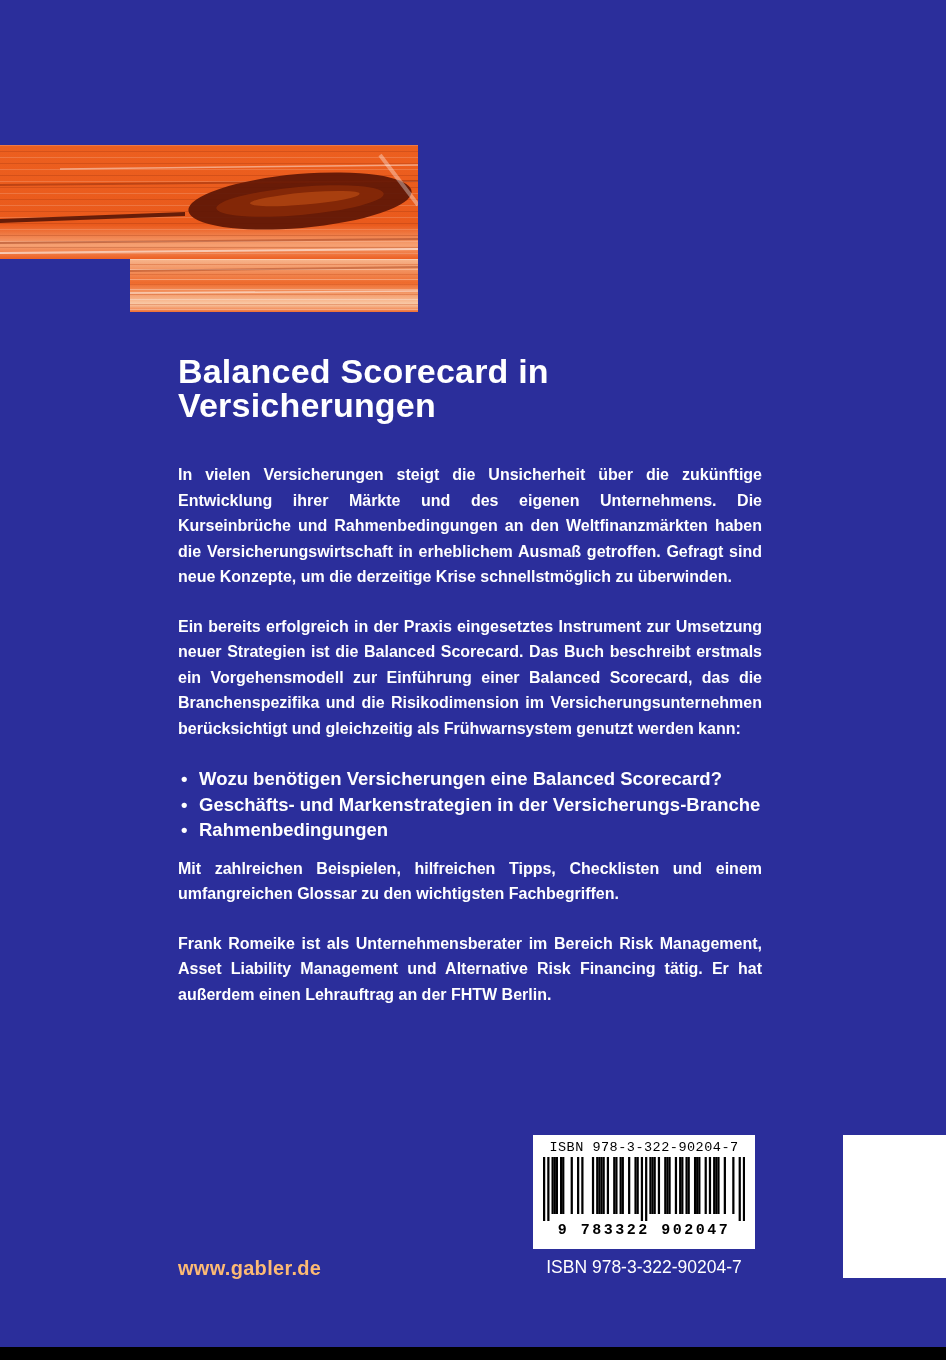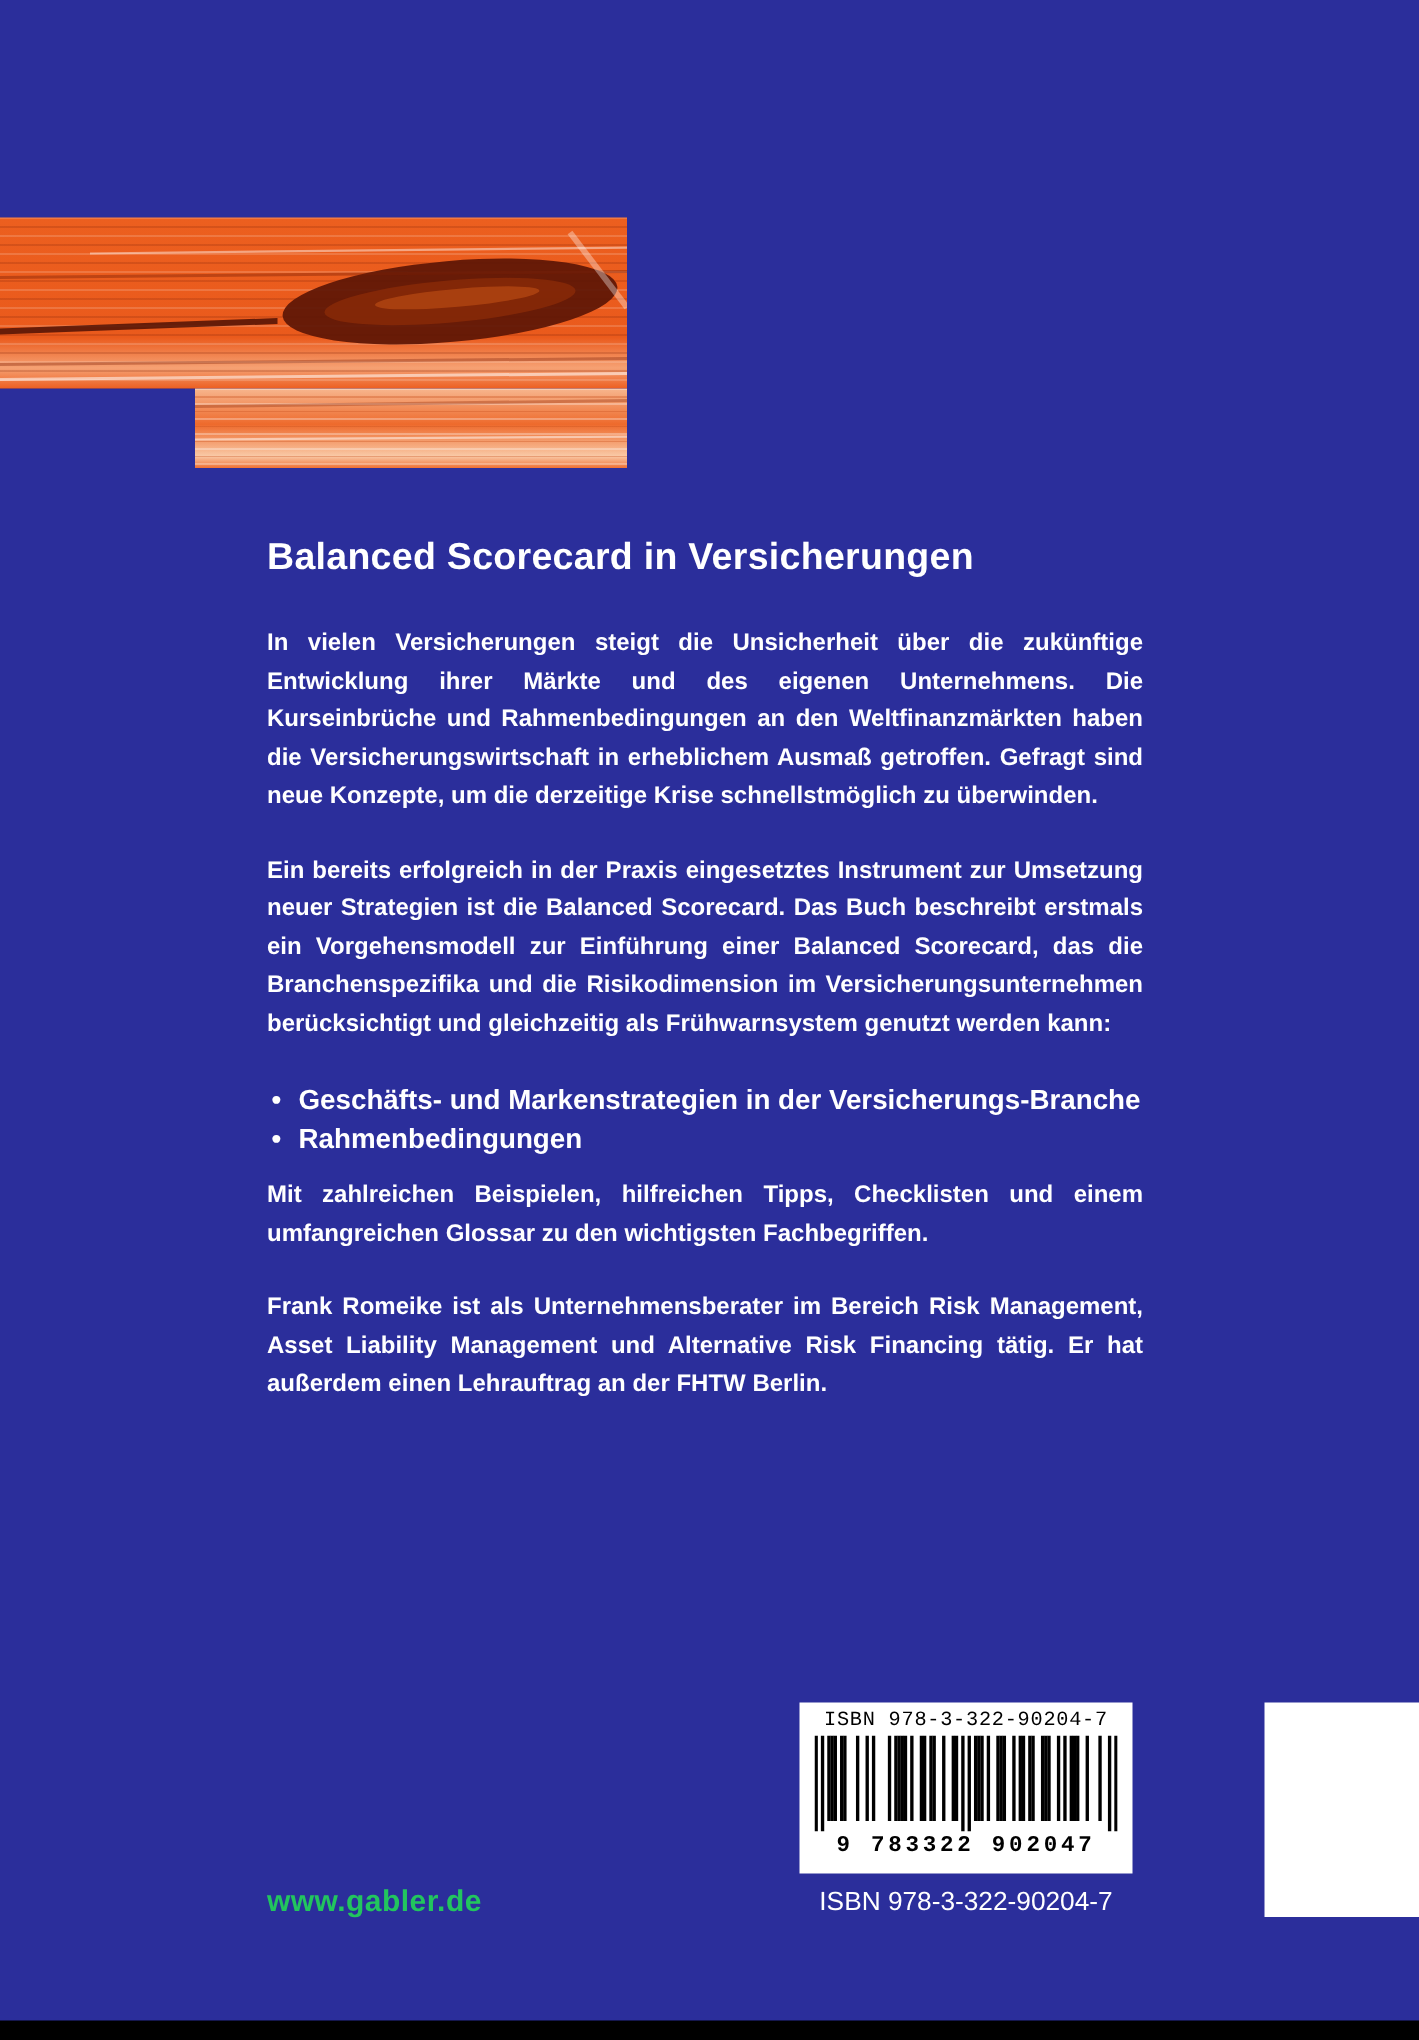--- a/index.html
+++ b/index.html
@@ -31,39 +31,39 @@
       linear-gradient(180deg, #f7b68e 0%, #ee6a2c 45%, #f9c9a6 85%, #ef6f33 100%);
   }
   .art-svg { position:absolute; left:0; top:0; width:418px; height:167px; }
 
   
   .text-col {
     position:absolute; left:178px; top:354px; width:584px;
     color:#ffffff;
   }
   .title {
-    font-size:25px; font-weight:bold; line-height:34px;
-    margin-bottom:28px; letter-spacing:0.2px;
+    font-size:34px; font-weight:bold; line-height:34px;
+    margin-bottom:40px; letter-spacing:0.2px;
   }
   .para {
     font-size:16px; line-height:25.5px; font-weight:600;
     text-align:justify; margin-bottom:24px;
   }
   .para.tight { margin-bottom:25px; }
   .bullets { list-style:none; margin:0 0 13px 0; }
   .bullets li {
     position:relative; padding-left:21px;
     font-size:18.5px; line-height:25.5px; font-weight:600;
   }
   .bullets li::before { content:"\2022"; position:absolute; left:3px; }
 
   
   .website {
     position:absolute; left:178px; top:1257px;
-    color:#22c55e; font-size:20px; font-weight:bold; letter-spacing:0.3px;
+    color:#fdba74; font-size:20px; font-weight:bold; letter-spacing:0.3px;
   }
 
   
   .barcode-box {
     position:absolute; left:533px; top:1135px; width:222px; height:114px;
     background:#ffffff; text-align:center; padding-top:5px;
   }
   .isbn-top {
     font-family:"Liberation Mono", "DejaVu Sans Mono", monospace;
     font-size:13.5px; color:#000; letter-spacing:0.5px; white-space:nowrap;
@@ -116,20 +116,21 @@
   </svg>
 </div>
 
 <div class="text-col">
   <h1 class="title">Balanced Scorecard in Versicherungen</h1>
 
   <p class="para">In vielen Versicherungen steigt die Unsicherheit über die zukünftige Entwicklung ihrer Märkte und des eigenen Unternehmens. Die Kurseinbrüche und Rahmenbedingungen an den Weltfinanzmärkten haben die Versicherungswirtschaft in erheblichem Ausmaß getroffen. Gefragt sind neue Konzepte, um die derzeitige Krise schnellstmöglich zu überwinden.</p>
   <p class="para tight">Ein bereits erfolgreich in der Praxis eingesetztes Instrument zur Umsetzung neuer Strategien ist die Balanced Scorecard. Das Buch beschreibt erstmals ein Vorgehensmodell zur Einführung einer Balanced Scorecard, das die Branchenspezifika und die Risikodimension im Versicherungsunternehmen berücksichtigt und gleichzeitig als Frühwarnsystem genutzt werden kann:</p>
 
   <ul class="bullets">
+    <li>Wozu benötigen Versicherungen eine Balanced Scorecard?</li>
     <li>Geschäfts- und Markenstrategien in der Versicherungs-Branche</li>
     <li>Rahmenbedingungen</li>
   </ul>
 
   <p class="para">Mit zahlreichen Beispielen, hilfreichen Tipps, Checklisten und einem umfangreichen Glossar zu den wichtigsten Fachbegriffen.</p>
   <p class="para">Frank Romeike ist als Unternehmensberater im Bereich Risk Management, Asset Liability Management und Alternative Risk Financing tätig. Er hat außerdem einen Lehrauftrag an der FHTW Berlin.</p>
 </div>
 
 <div class="website">www.gabler.de</div>
 

